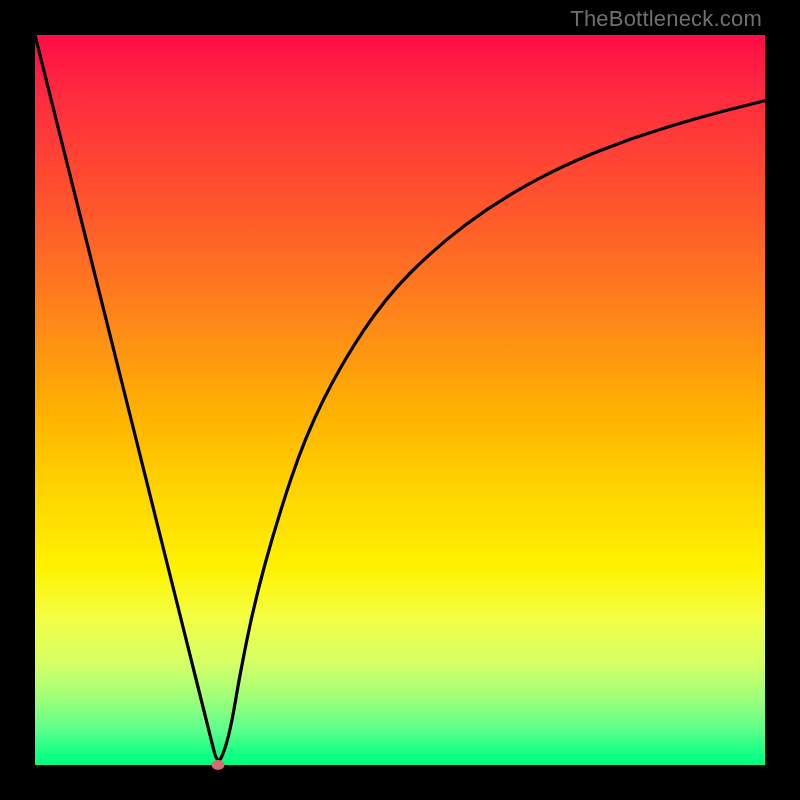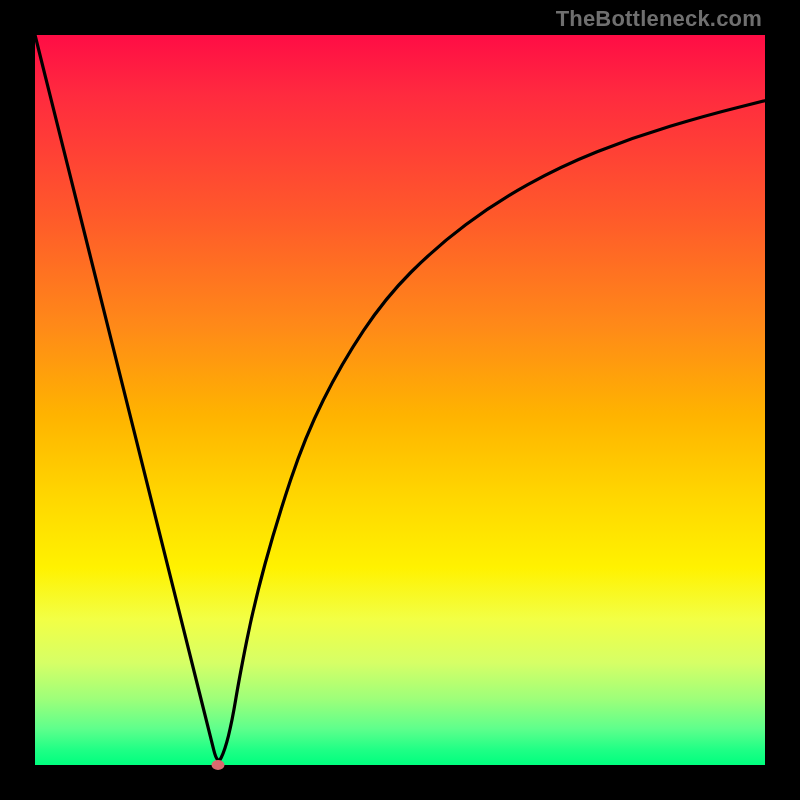--- a/index.html
+++ b/index.html
@@ -9,21 +9,20 @@
     height: 800px;
     background: #000;
     overflow: hidden;
     font-family: Arial, Helvetica, sans-serif;
   }
   .frame {
     position: relative;
     width: 800px;
     height: 800px;
     background: #000;
-    font-weight: bold;
   }
   .plot-area {
     position: absolute;
     left: 35px;
     top: 35px;
     width: 730px;
     height: 730px;
     
     background: linear-gradient(
       to bottom,

